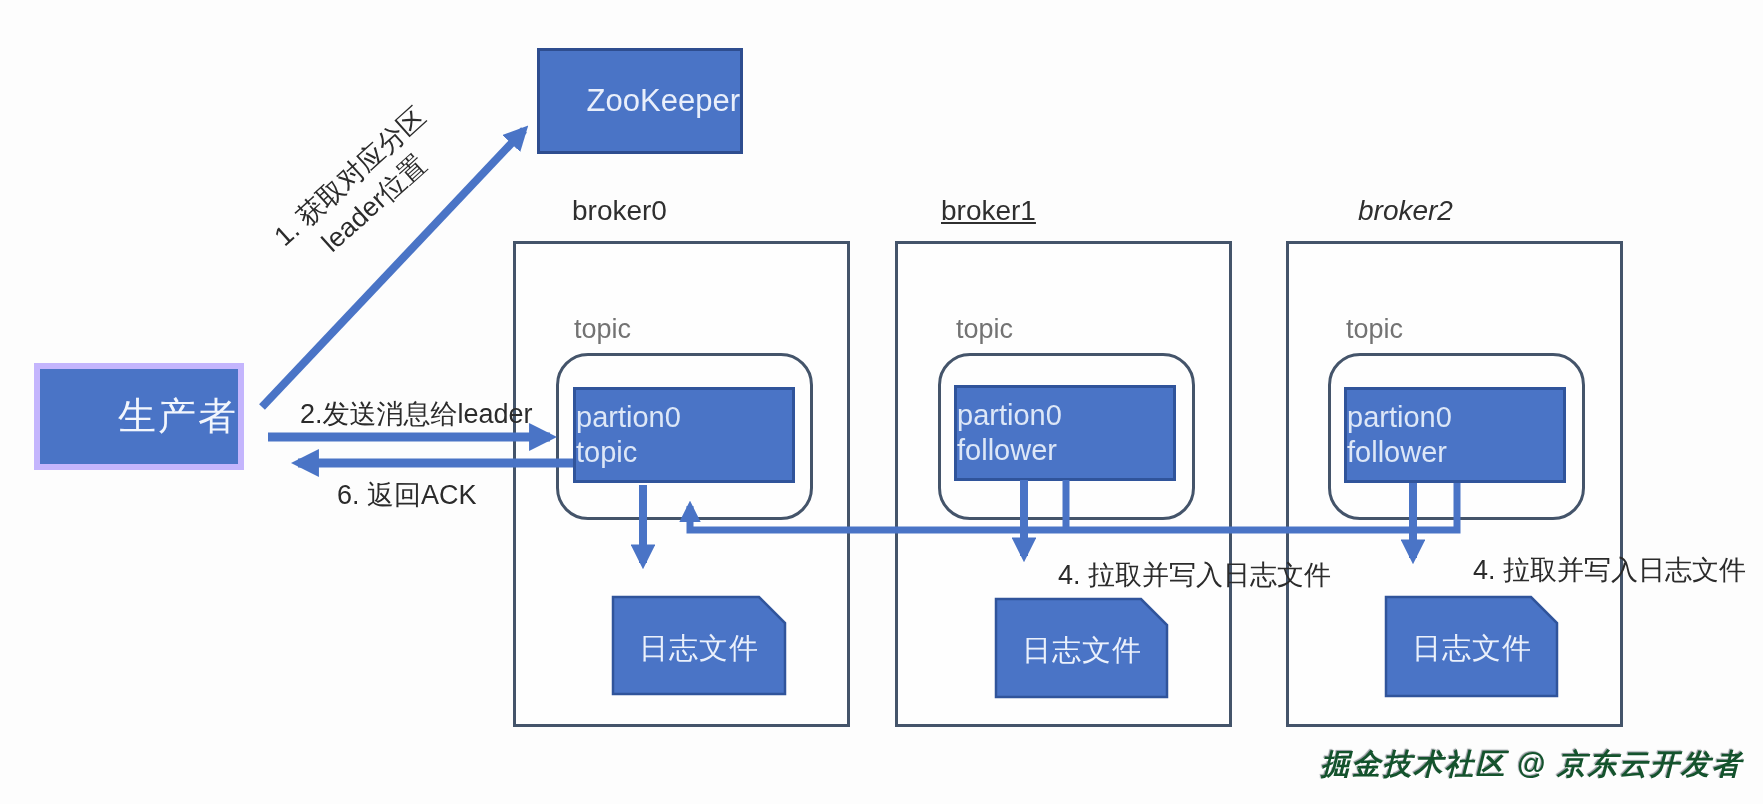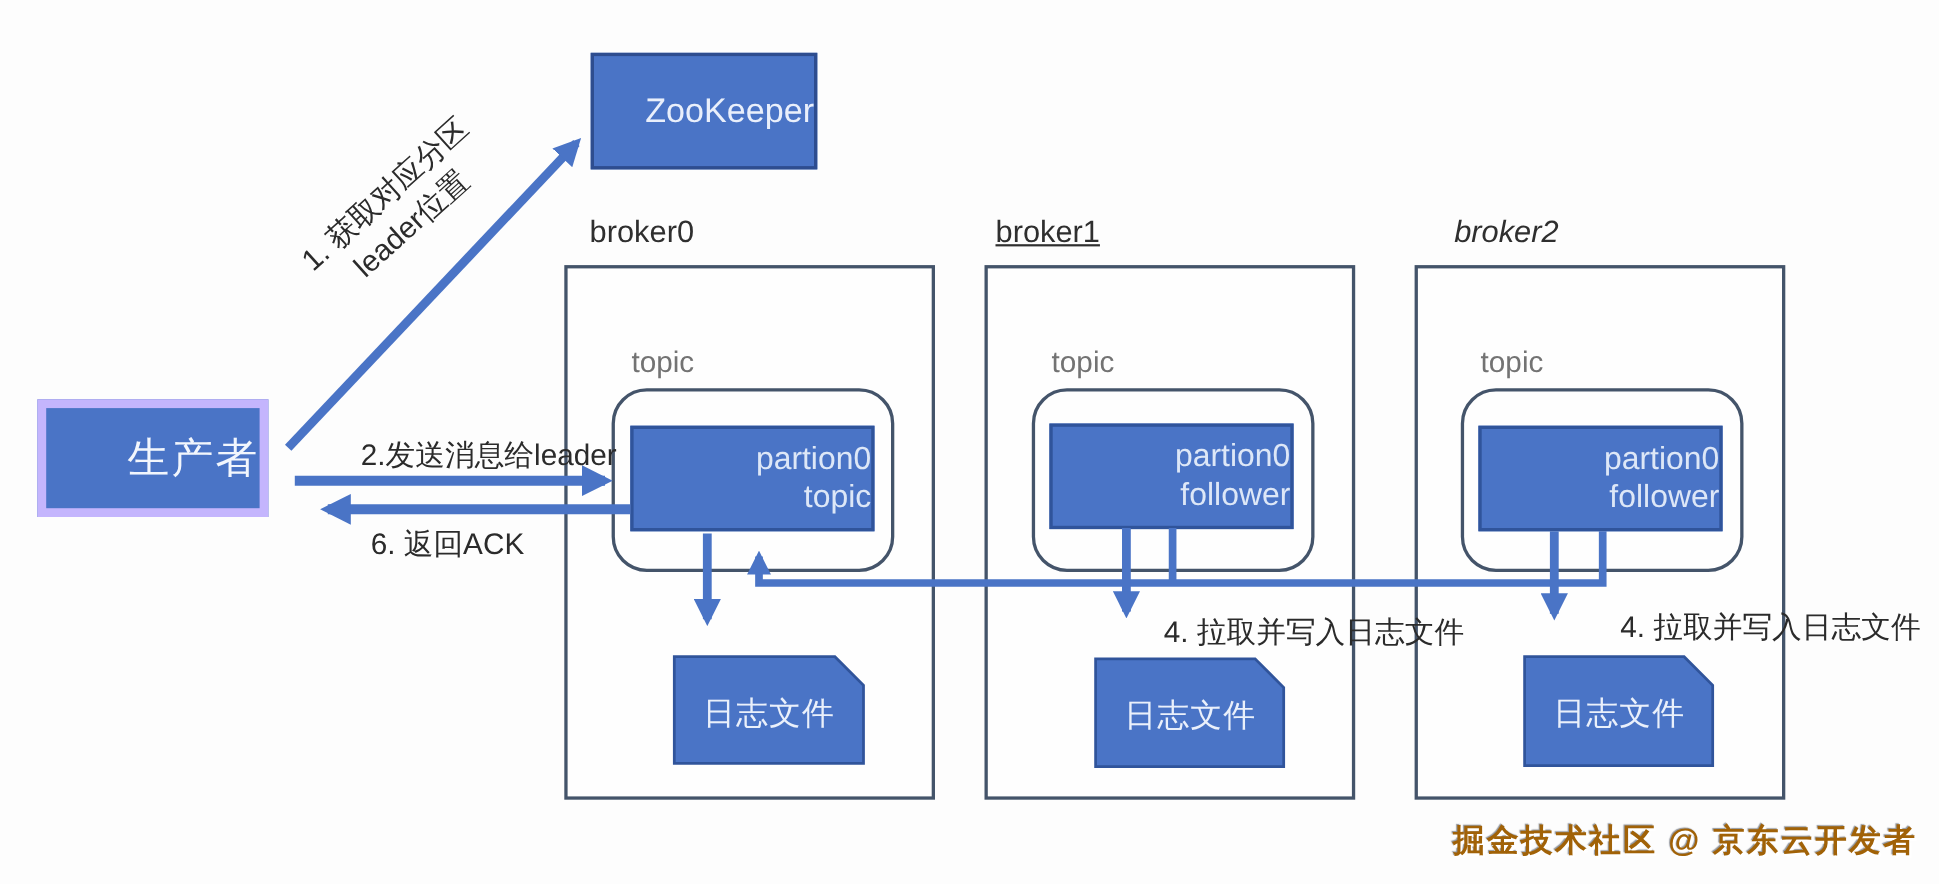--- a/index.html
+++ b/index.html
@@ -5,51 +5,51 @@
   html,body{margin:0;padding:0;background:#ffffff;}
   .stage{
     position:relative;width:1763px;height:804px;overflow:hidden;
     background:#fdfdfd;
     font-family:"Liberation Sans","DejaVu Sans",sans-serif;
     color:#2f2f2f;
   }
   .box{position:absolute;display:flex;align-items:center;justify-content:flex-end;box-sizing:border-box;}
   
   .node{background:#4a74c6;border:3px solid #2e4d8f;color:#e9effb;}
-  .producer{left:34px;top:363px;width:210px;height:107px;border:8px solid #c4b5fd;font-size:38px;letter-spacing:2px;color:#f2f6fd;}
+  .producer{left:34px;top:363px;width:210px;height:107px;border:6px solid #c4b5fd;font-size:38px;letter-spacing:2px;color:#f2f6fd;}
   .zookeeper{left:537px;top:48px;width:206px;height:106px;font-size:31px;}
   
   .frame{position:absolute;top:241px;width:337px;height:486px;border:3px solid #44546A;box-sizing:border-box;background:#fefefe;}
   .frame.b0{left:513px;} .frame.b1{left:895px;} .frame.b2{left:1286px;}
-  .broker-label{position:absolute;top:195px;font-size:28px;color:#2f2f2f;}
+  .broker-label{position:absolute;top:195px;font-size:28px;color:#2f2f2f;margin-left:36px;}
   .broker-label.b0{left:536px;} .broker-label.b1{left:905px;text-decoration:underline;} .broker-label.b2{left:1322px;font-style:italic;}
   .topic-label{position:absolute;top:314px;font-size:27px;color:#737373;}
   .topic-label.b0{left:574px;} .topic-label.b1{left:956px;} .topic-label.b2{left:1346px;}
   .topic-rect{position:absolute;top:353px;width:257px;height:167px;border:3px solid #44546A;border-radius:32px;box-sizing:border-box;background:transparent;}
   .topic-rect.b0{left:556px;} .topic-rect.b1{left:938px;} .topic-rect.b2{left:1328px;}
   .partition{position:absolute;top:387px;width:222px;height:96px;background:#4a74c6;border:3px solid #30549b;box-sizing:border-box;
-    display:flex;flex-direction:column;align-items:flex-end;justify-content:center;
+    display:flex;flex-direction:column;align-items:flex-start;justify-content:center;
     color:#dde7f7;font-size:29px;line-height:1.2;}
   .partition.b0{left:573px;} .partition.b1{left:954px;top:385px;} .partition.b2{left:1344px;}
   
   .log-text{position:absolute;width:172px;height:97px;display:flex;align-items:center;justify-content:center;
     color:#eaf0fb;font-size:29px;letter-spacing:1px;padding-top:6px;box-sizing:border-box;}
   .log-text.b0{left:613px;top:597px;} .log-text.b1{left:996px;top:599px;} .log-text.b2{left:1386px;top:597px;}
   
   .step{position:absolute;font-size:27px;color:#2b2b2b;white-space:nowrap;}
   .step1{left:212px;top:154px;width:300px;text-align:center;line-height:36px;
     transform:rotate(-42deg);transform-origin:50% 50%;white-space:normal;}
-  .step2{left:328px;top:396px;}
+  .step2{left:300px;top:396px;}
   .step5{left:337px;top:477px;}
   .step3{left:455px;top:549px;}
   .step4a{left:1058px;top:557px;}
   .step4b{left:1473px;top:552px;}
   .svg-overlay{position:absolute;left:0;top:0;width:1763px;height:804px;pointer-events:none;}
   .watermark{position:absolute;right:20px;top:745px;font-size:29px;font-weight:bold;letter-spacing:2px;
-    color:#a16207;text-shadow:1px 1px 0 #ffffff,2px 2px 1px #ffffff,-1px -1px 1px #90949b;white-space:nowrap;}
+    color:#14532d;text-shadow:1px 1px 0 #ffffff,2px 2px 1px #ffffff,-1px -1px 1px #90949b;white-space:nowrap;font-style:italic;}
 </style>
 </head>
 <body>
 
 <div class="stage">
 
   <div class="box node producer">
     <span>生产者</span>
   </div>
 

